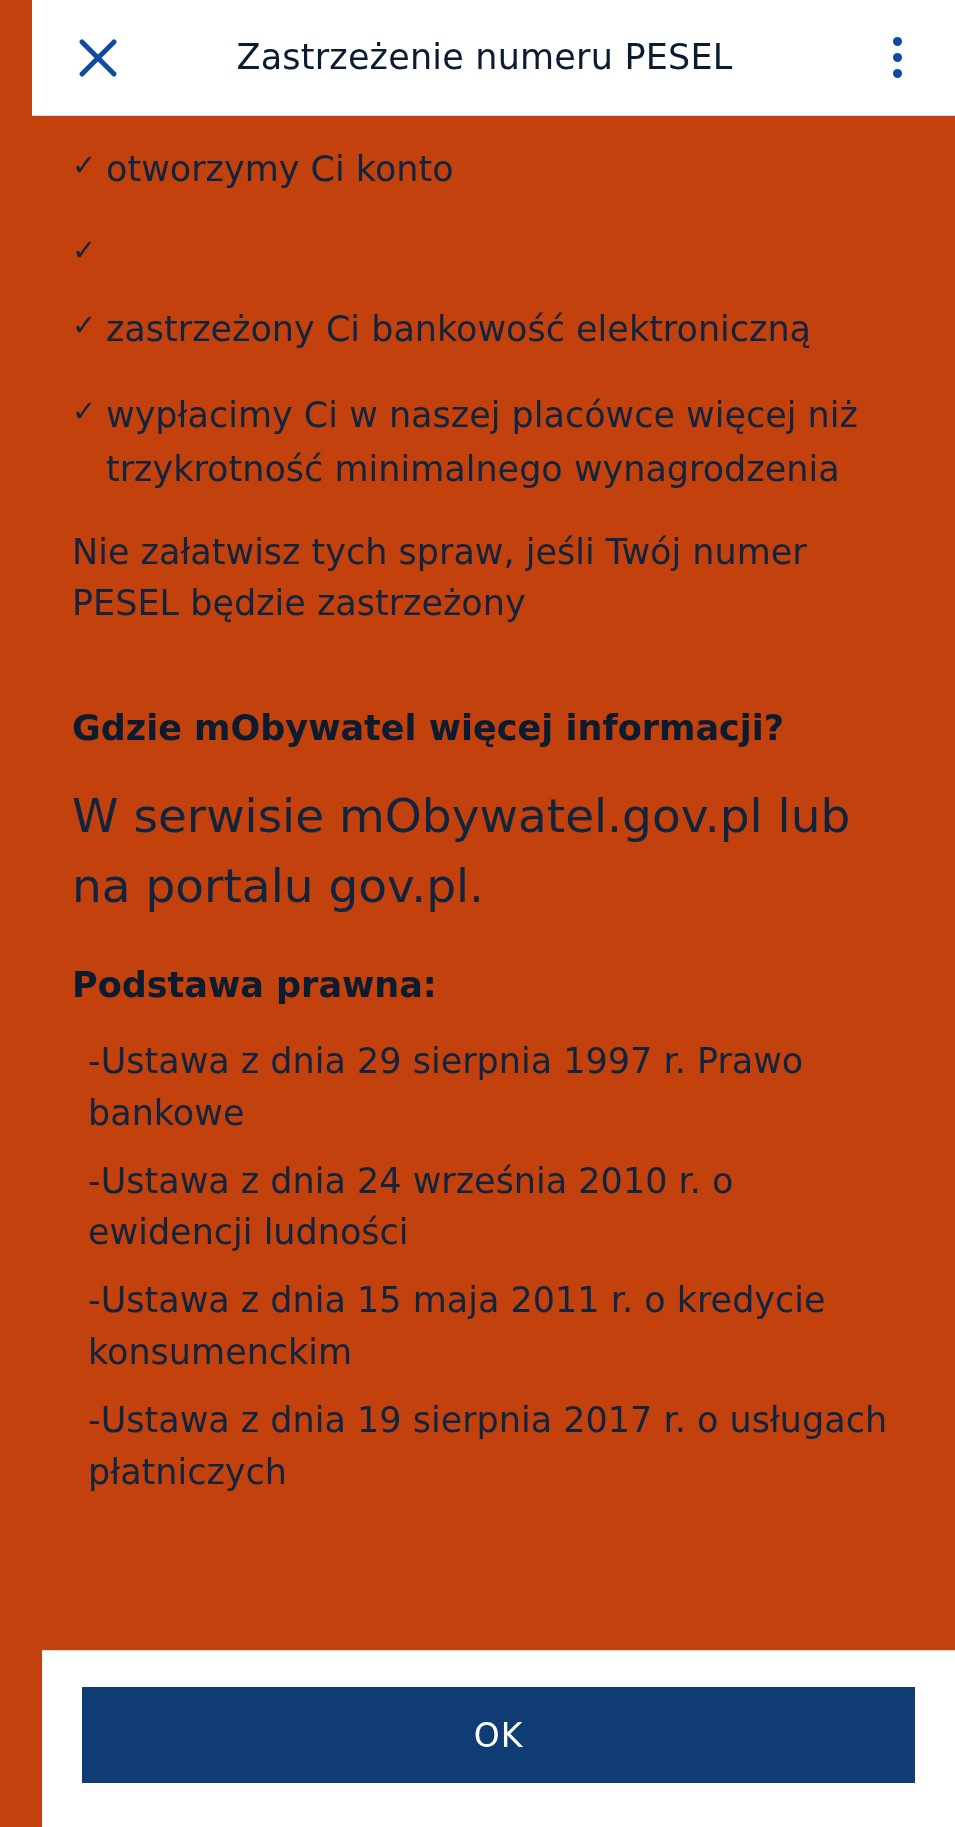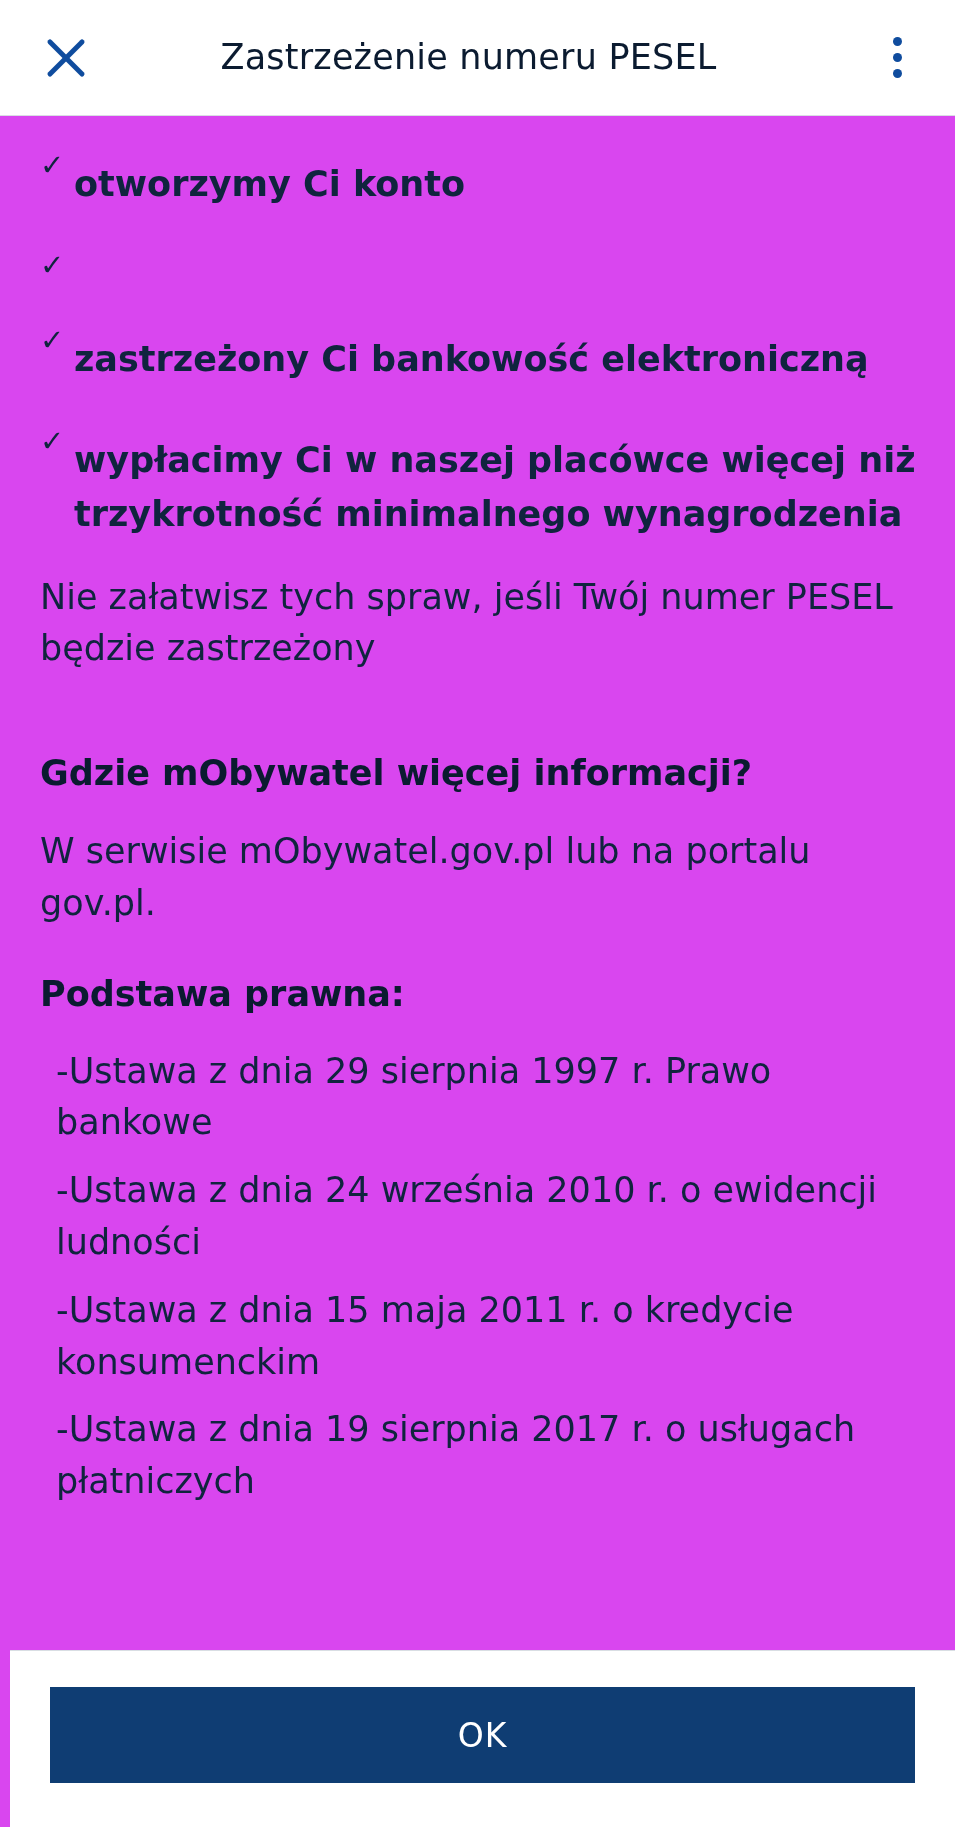--- a/index.html
+++ b/index.html
@@ -14,21 +14,22 @@
     font-family: "DejaVu Sans", sans-serif;
     color: #10243e;
     overflow: hidden;
   }
 
   .app {
     width: 955px;
     height: 1827px;
     display: flex;
     flex-direction: column;
-    background: #d946ef;
+    background: #c2410c;
+    padding-left: 32px;
   }
 
   
   .header {
     height: 116px;
     min-height: 116px;
     display: flex;
     align-items: center;
     padding: 0 30px 0 34px;
     border-bottom: 1px solid #d9dee3;
@@ -101,22 +102,21 @@
     min-width: 34px;
     font-size: 29px;
     line-height: 1.45;
     color: #10243e;
     padding-top: 2px;
   }
   .bullet-text {
     font-size: 35px;
     line-height: 1.55;
     color: #10243e;
-    font-weight: 700;
-    margin-top: 15px;
+    font-weight: 400;
   }
 
   .para {
     font-size: 35px;
     line-height: 1.47;
     color: #10243e;
     margin: 0 0 14px 0;
     max-width: 880px;
   }
 
@@ -124,21 +124,21 @@
 
   .section-heading {
     font-size: 35px;
     font-weight: 700;
     color: #0b1b30;
     margin: 0 0 30px 0;
     line-height: 1.3;
   }
 
   .para-block {
-    font-size: 35px;
+    font-size: 47px;
     line-height: 1.48;
     color: #10243e;
     margin: 0 0 42px 0;
     max-width: 880px;
   }
 
   .legal-heading {
     font-size: 35px;
     font-weight: 700;
     color: #0b1b30;

